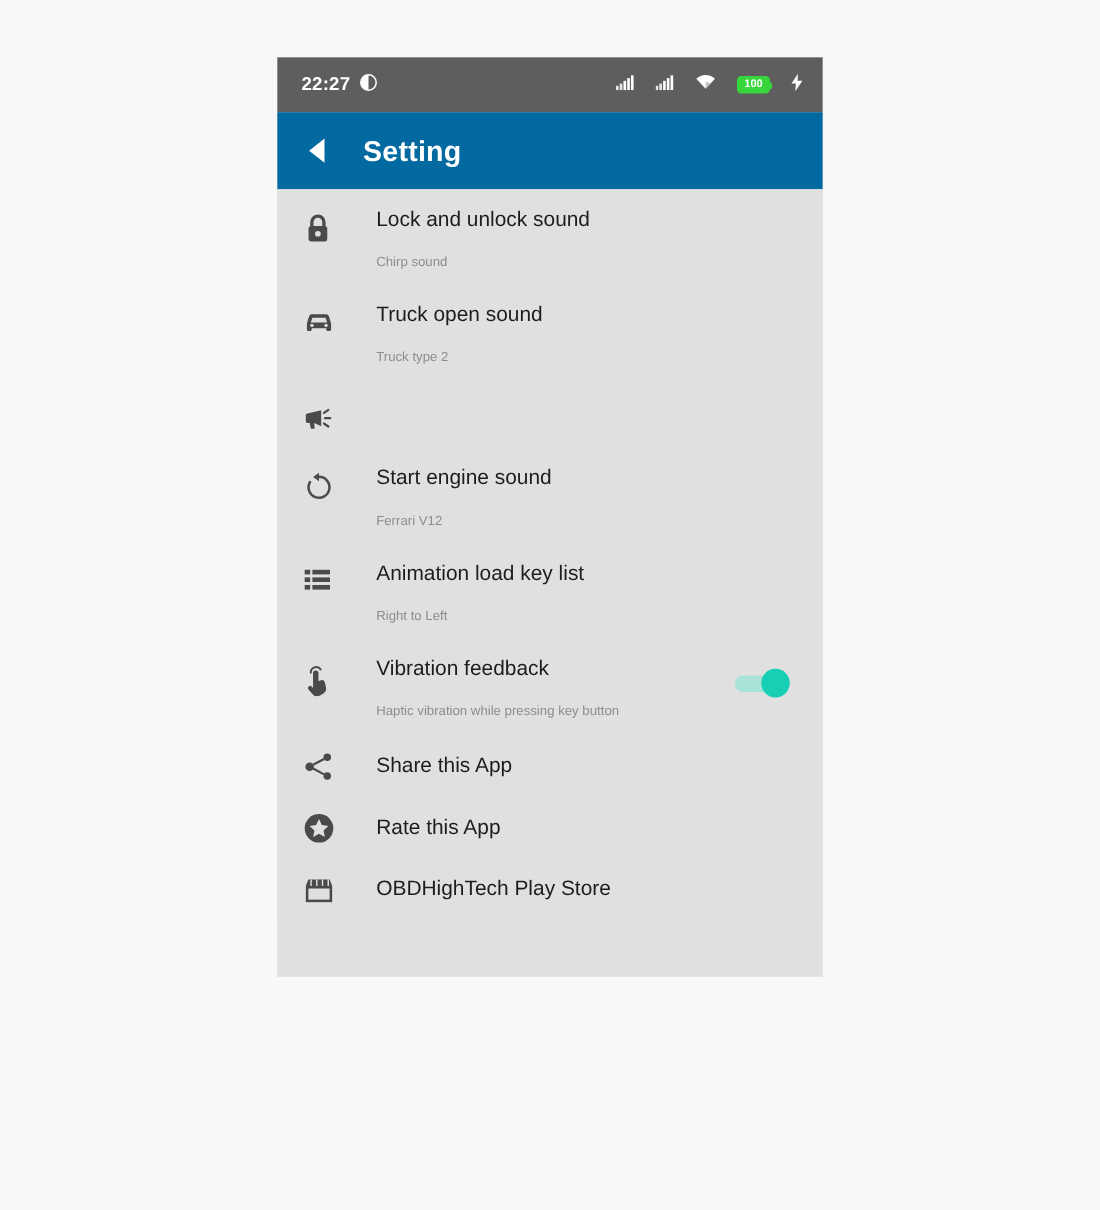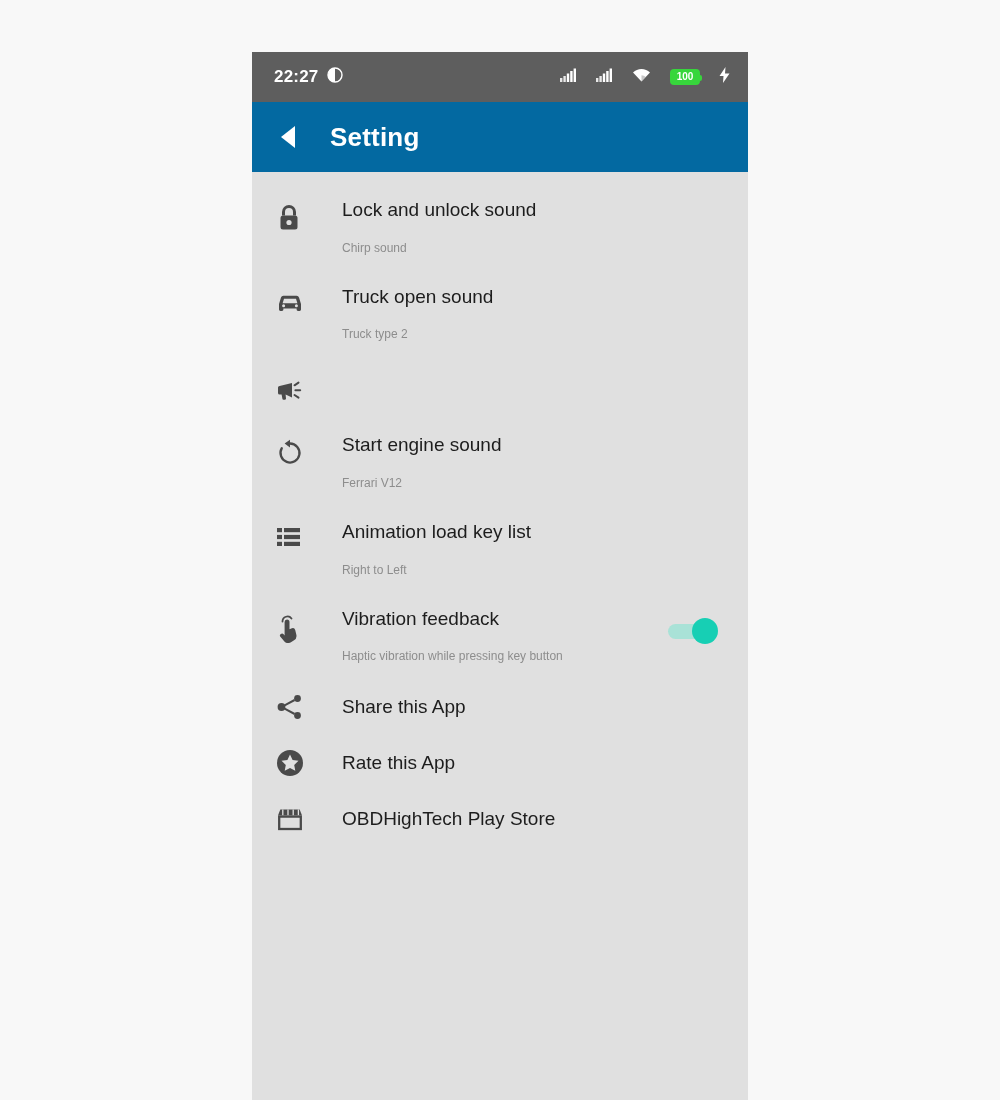--- a/index.html
+++ b/index.html
@@ -14,21 +14,21 @@
     font-family: "Liberation Sans", sans-serif;
     -webkit-font-smoothing: antialiased;
   }
 
   
   #phone {
     position: absolute;
     left: 252px;
     top: 52px;
     width: 496px;
-    height: 1048px;
+    height: 836px;
     background: #e0e0e0;
     overflow: hidden;
   }
 
   
   #status-bar {
     height: 50px;
     background: #5e5e5e;
     display: flex;
     align-items: center;
@@ -112,21 +112,21 @@
   #app-title {
     color: #ffffff;
     font-size: 26px;
     font-weight: bold;
     letter-spacing: 0.2px;
   }
 
   
   #settings-list {
     background: #e0e0e0;
-    padding-top: 12px;
+    padding-top: 2px;
   }
   .row {
     display: flex;
     align-items: flex-start;
     min-height: 62px;
     padding: 14px 24px 14px 24px;
     box-sizing: border-box;
     cursor: pointer;
     position: relative;
   }

